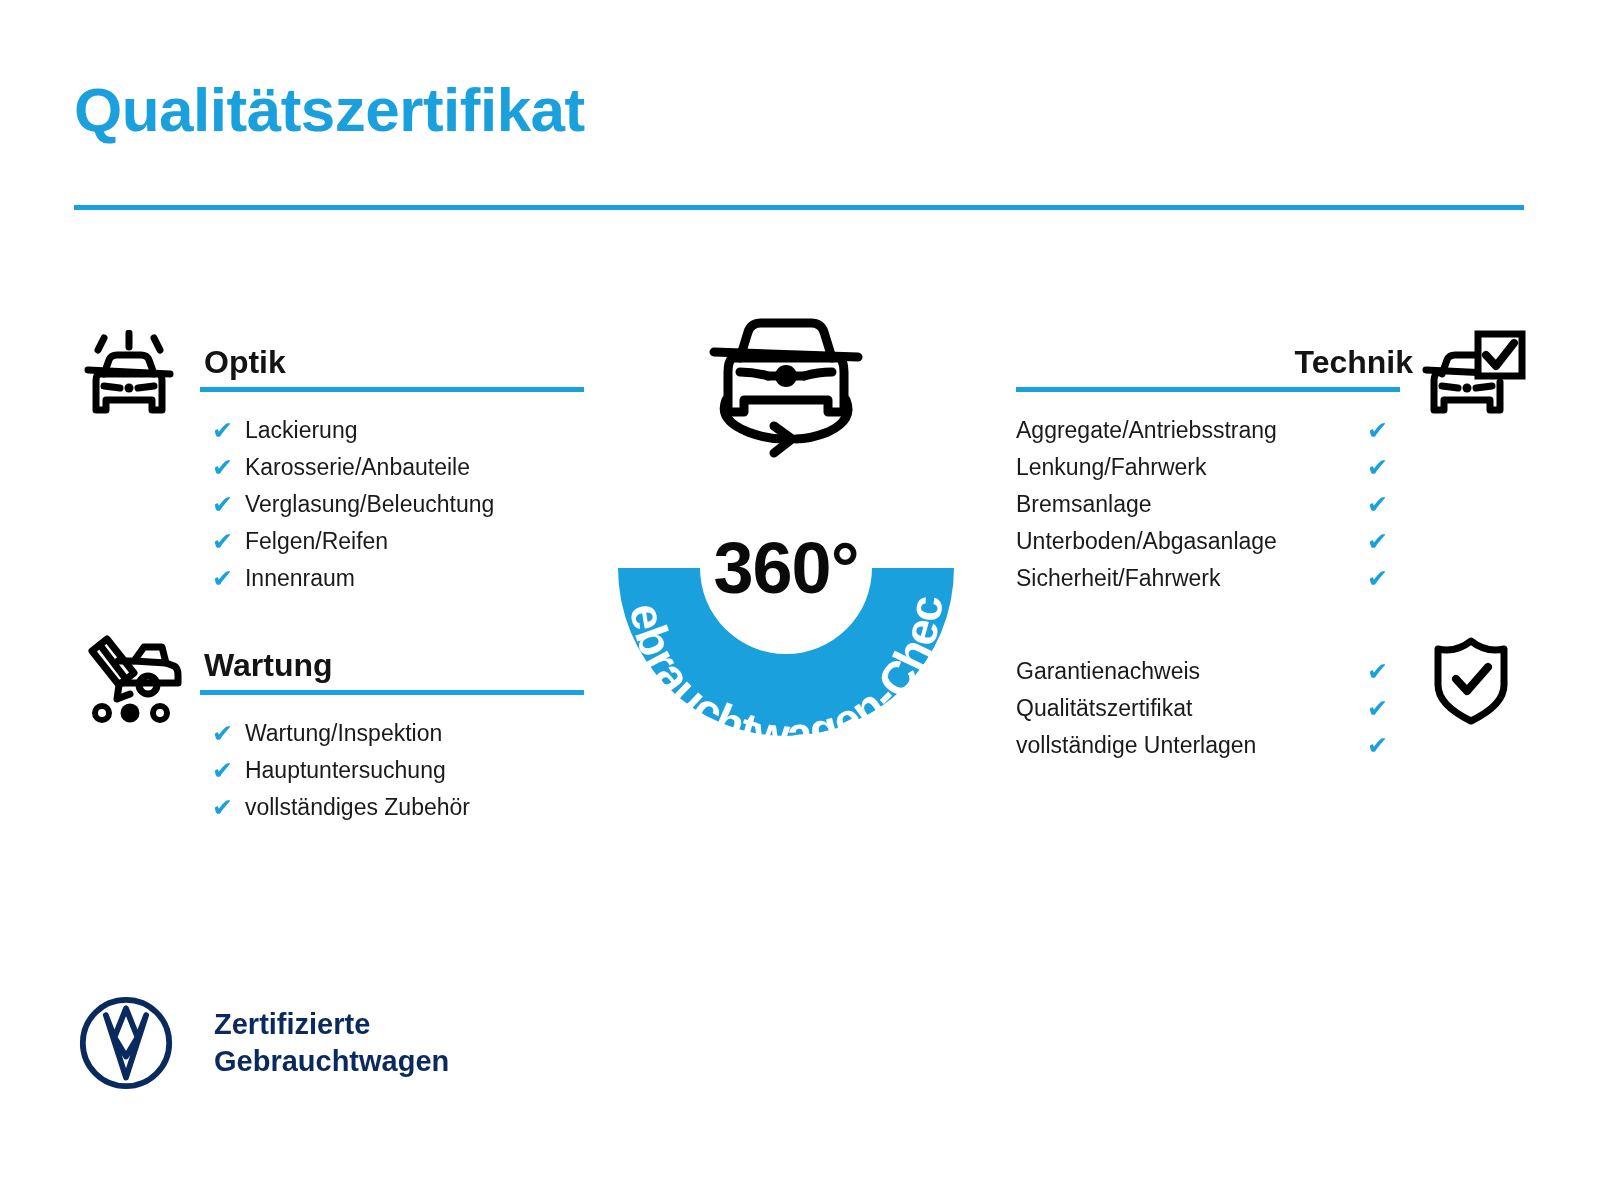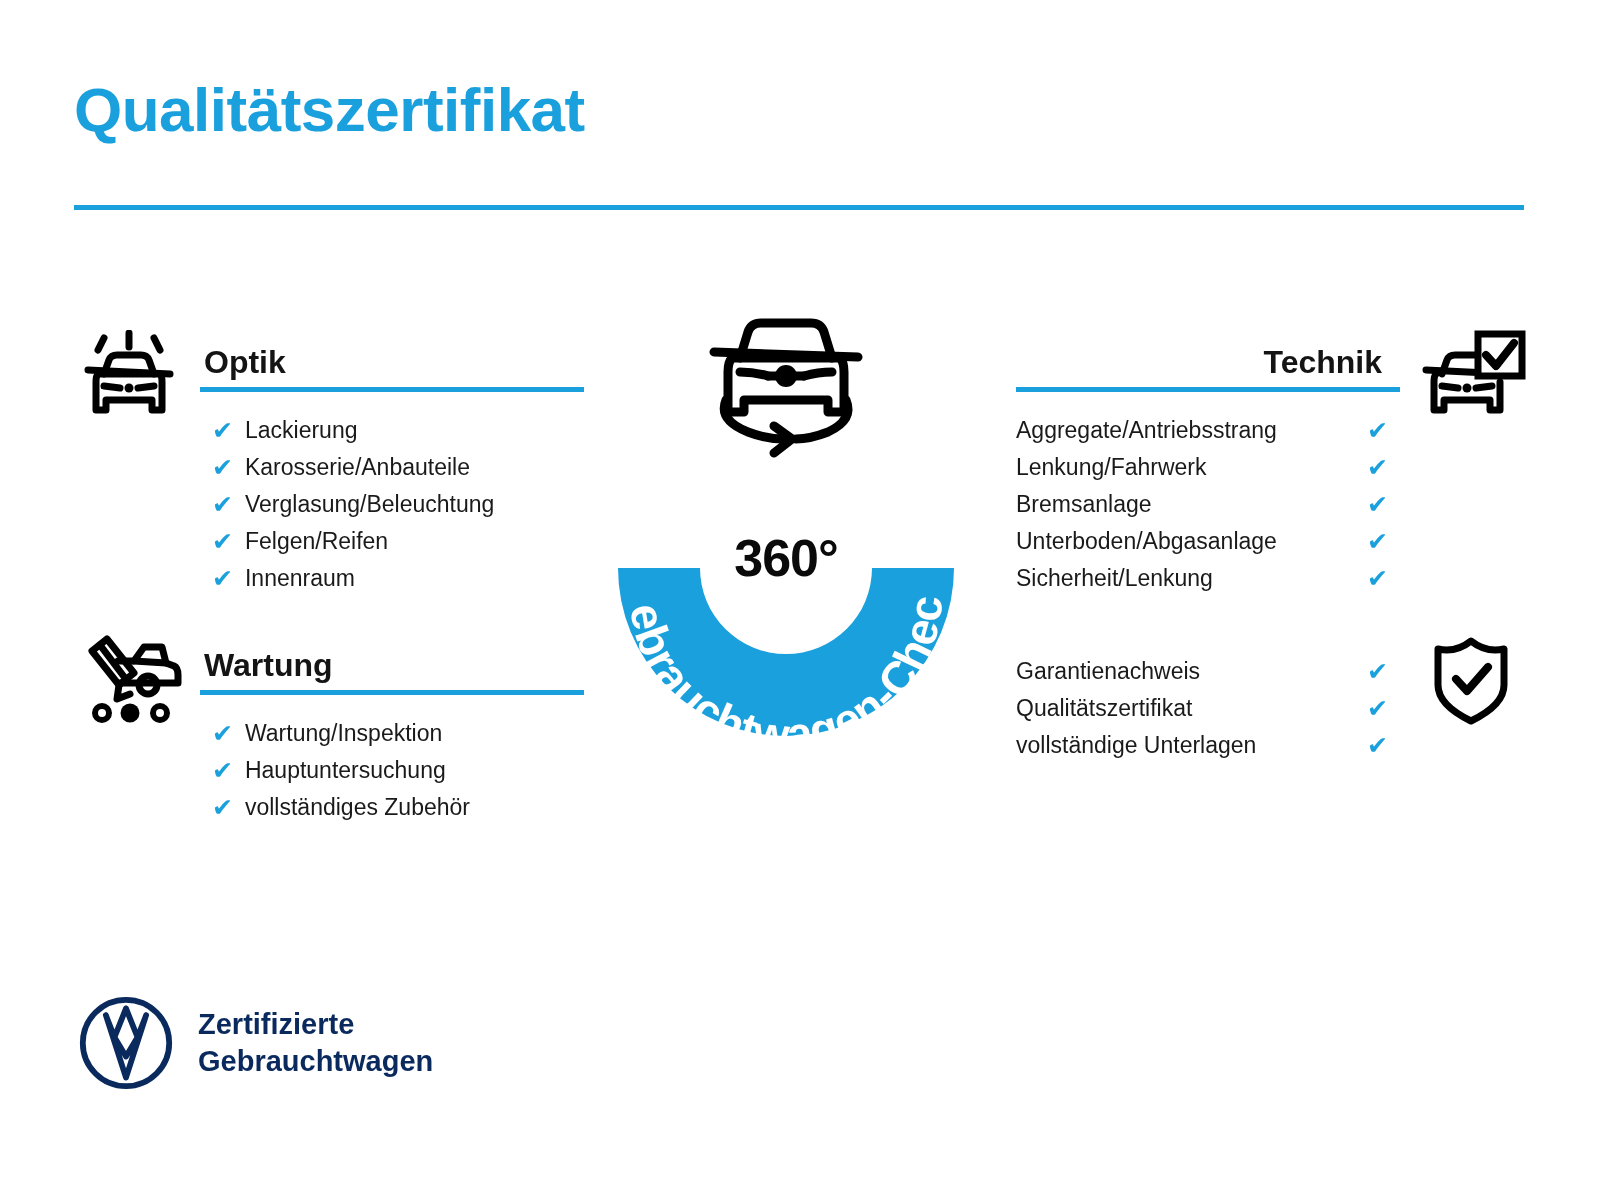--- a/index.html
+++ b/index.html
@@ -87,21 +87,21 @@
     display: inline-block;
   }
 
   
   .side-left .sec-title { left: 130px; }
   .side-left .sec-underline { left: 126px; right: 0; }
   .side-left .sec-list li { justify-content: flex-start; padding-left: 138px; }
   .side-left .tick { margin-right: 12px; }
 
   
-  .side-right .sec-title { right: 144px; }
+  .side-right .sec-title { right: 113px; }
   .side-right .sec-underline { right: 126px; left: 0; }
   .side-right .sec-list li { justify-content: space-between; padding-right: 138px; }
   .side-right .tick { margin-left: 12px; order: 2; }
 
   .sec-icon {
     position: absolute;
     top: 0;
     width: 110px;
     height: 92px;
   }
@@ -122,21 +122,21 @@
     width: 440px;
     height: 470px;
   }
   #badge .ring { position: absolute; left: 0; top: 68px; width: 400px; height: 400px; }
   #badge .ring-wrap { position: absolute; left: 20px; top: 0; }
   #badge .center-num {
     position: absolute;
     left: 0; right: 0;
     top: 232px;
     text-align: center;
-    font-size: 52px;
+    font-size: 72px;
     font-weight: 700;
     color: #0a0a0a;
     letter-spacing: -1px;
     line-height: 1;
   }
   #badge .car-top {
     position: absolute;
     left: 122px;
     top: 8px;
     width: 196px;
@@ -146,21 +146,21 @@
   
   #footer {
     position: absolute;
     left: 78px;
     top: 995px;
     display: flex;
     align-items: center;
   }
   #footer .vw-mark { width: 96px; height: 96px; flex: 0 0 auto; }
   #footer .vw-text {
-    margin-left: 24px;
+    margin-left: 40px;
     font-size: 29px;
     font-weight: 700;
     color: #0A2A5E;
     line-height: 1.28;
     white-space: nowrap;
   }
 </style>
 </head>
 <body>
 
@@ -281,21 +281,21 @@
       </li>
       <li>
         <span>Bremsanlage</span>
         <span class="tick">✔</span>
       </li>
       <li>
         <span>Unterboden/Abgasanlage</span>
         <span class="tick">✔</span>
       </li>
       <li>
-        <span>Sicherheit/Lenkung</span>
+        <span>Sicherheit/Fahrwerk</span>
         <span class="tick">✔</span>
       </li>
     </ul>
   </div>
 
   <div class="section side-right" id="sec-garantie">
     <span class="sec-icon">
       <svg viewBox="0 0 110 92" width="110" height="92" aria-hidden="true">
         <path d="M22 16 Q40 20 55 8 Q70 20 88 16 L88 52 Q88 72 55 88 Q22 72 22 52 Z" fill="none" stroke="#000" stroke-width="7" stroke-linejoin="round"></path>
         <path d="M40 46 L51 58 L72 34" fill="none" stroke="#000" stroke-width="8" stroke-linecap="round" stroke-linejoin="round"></path>

